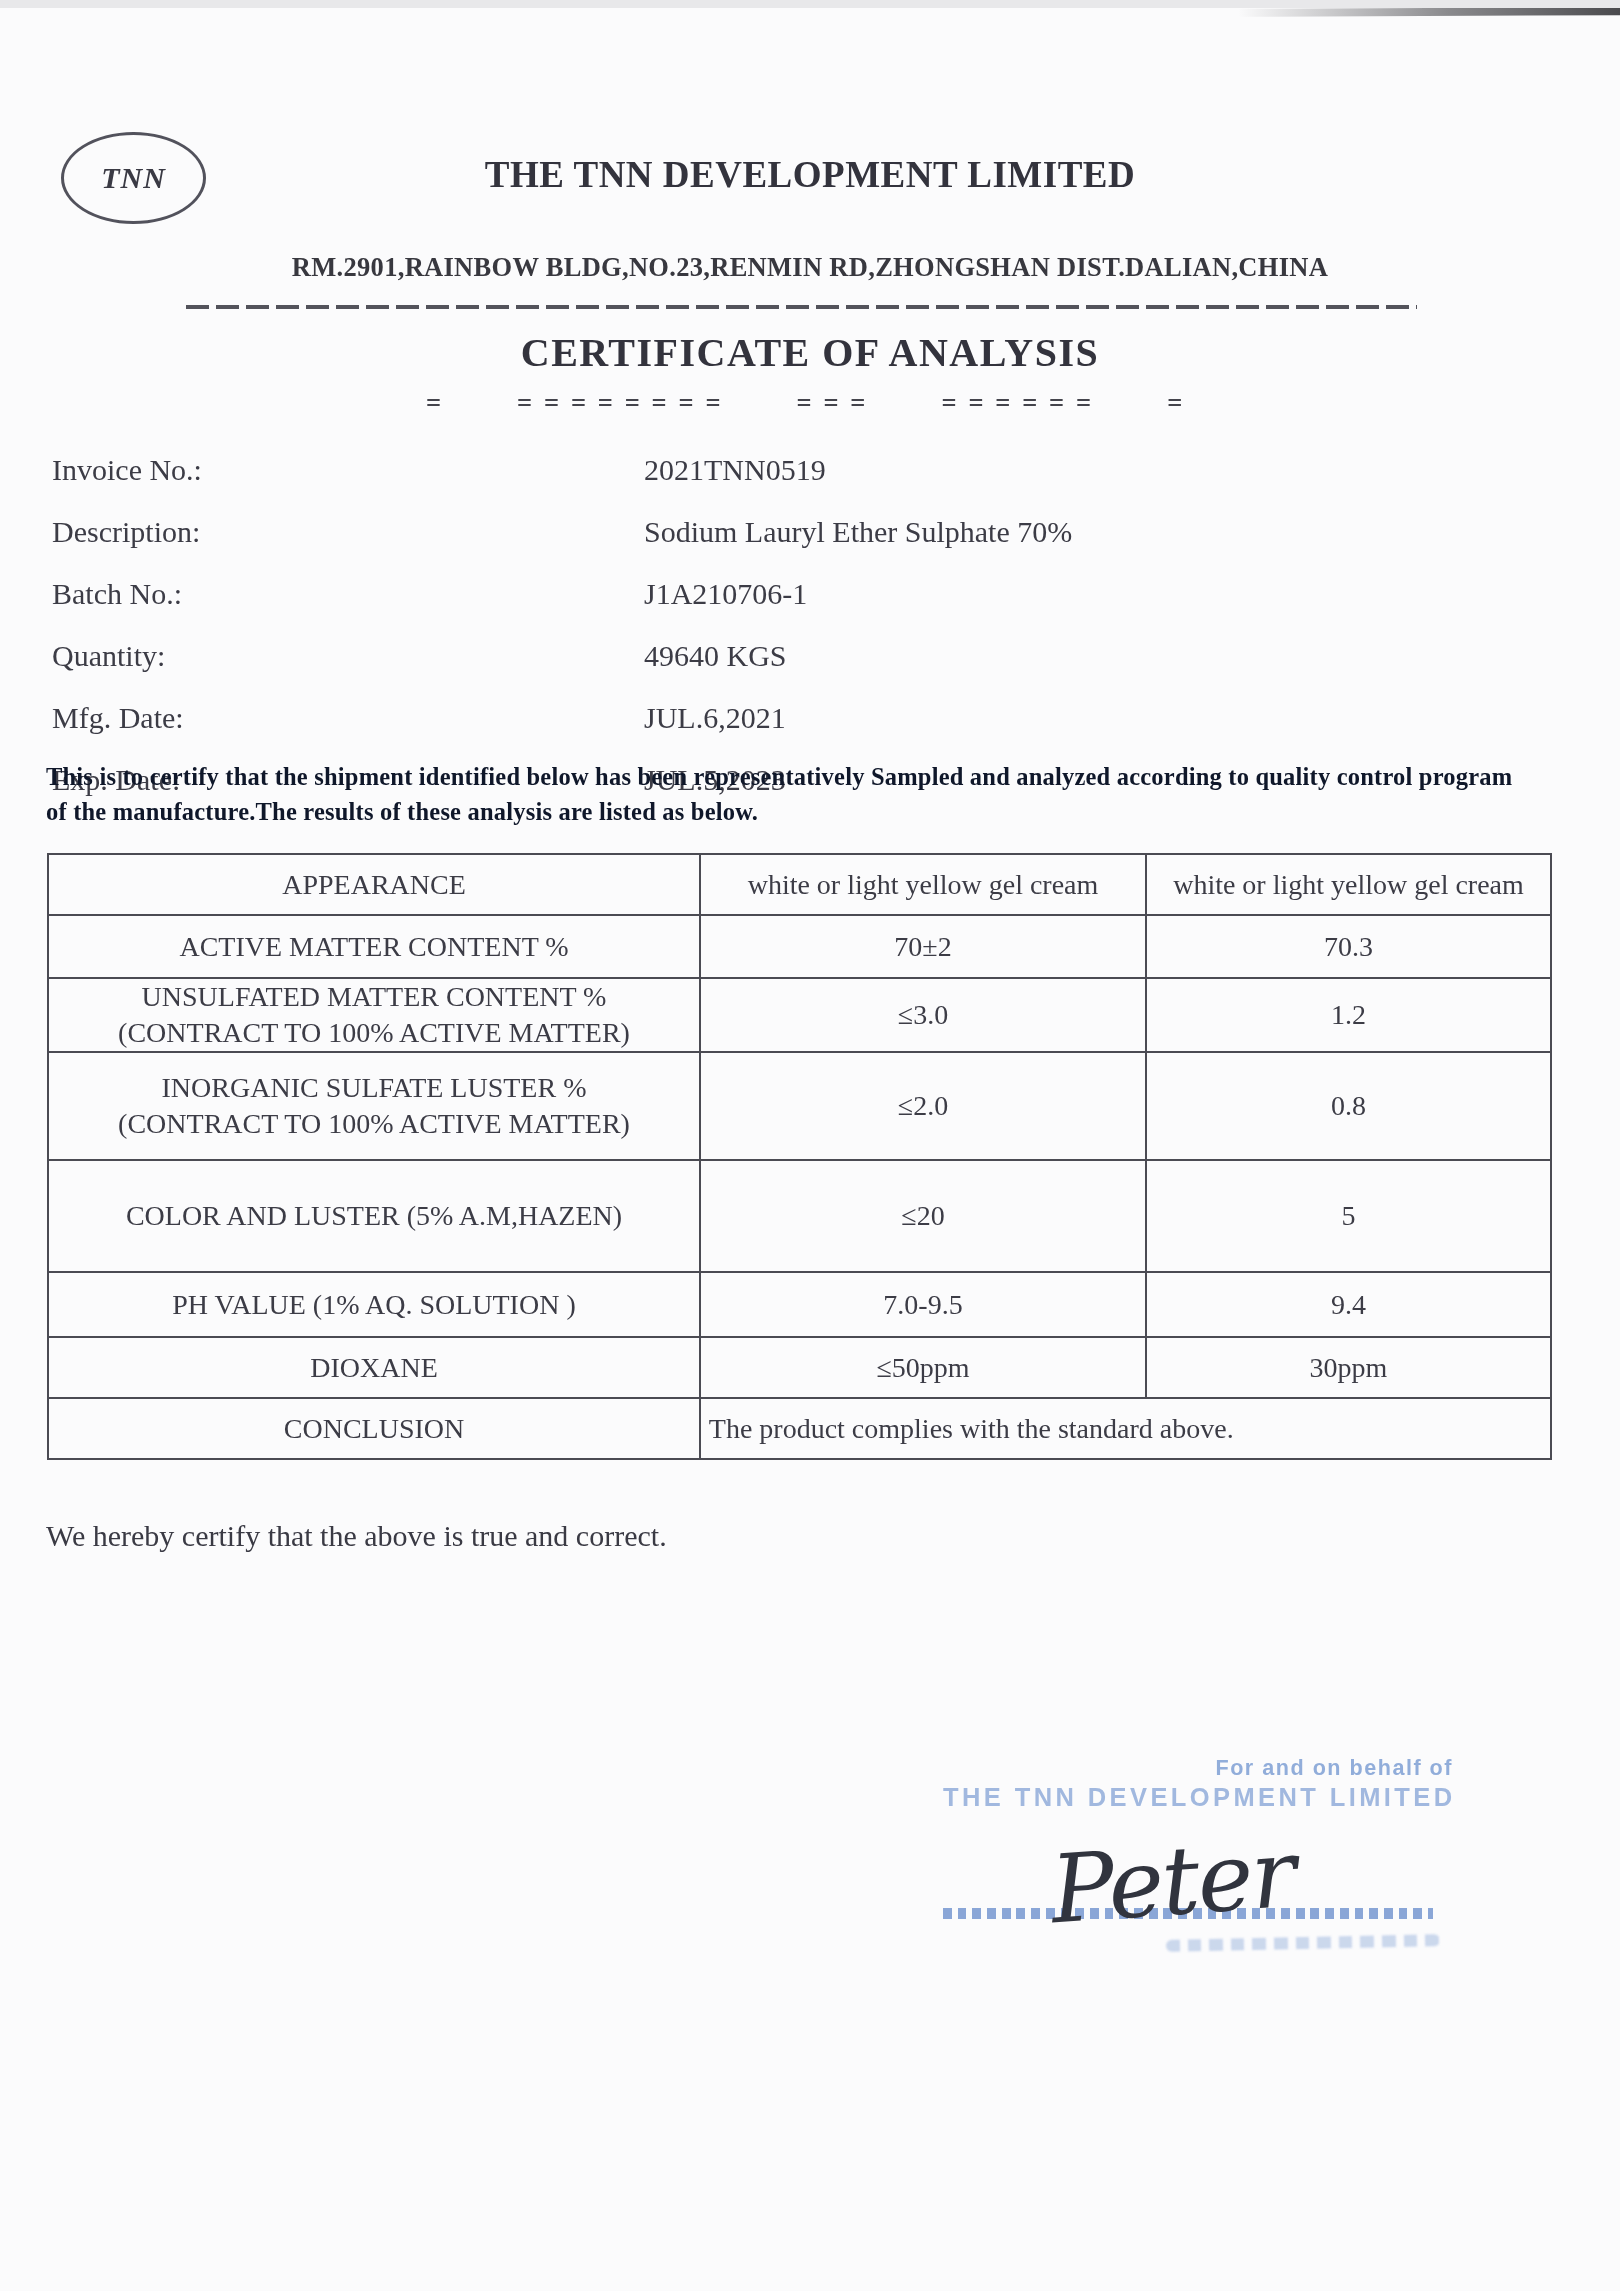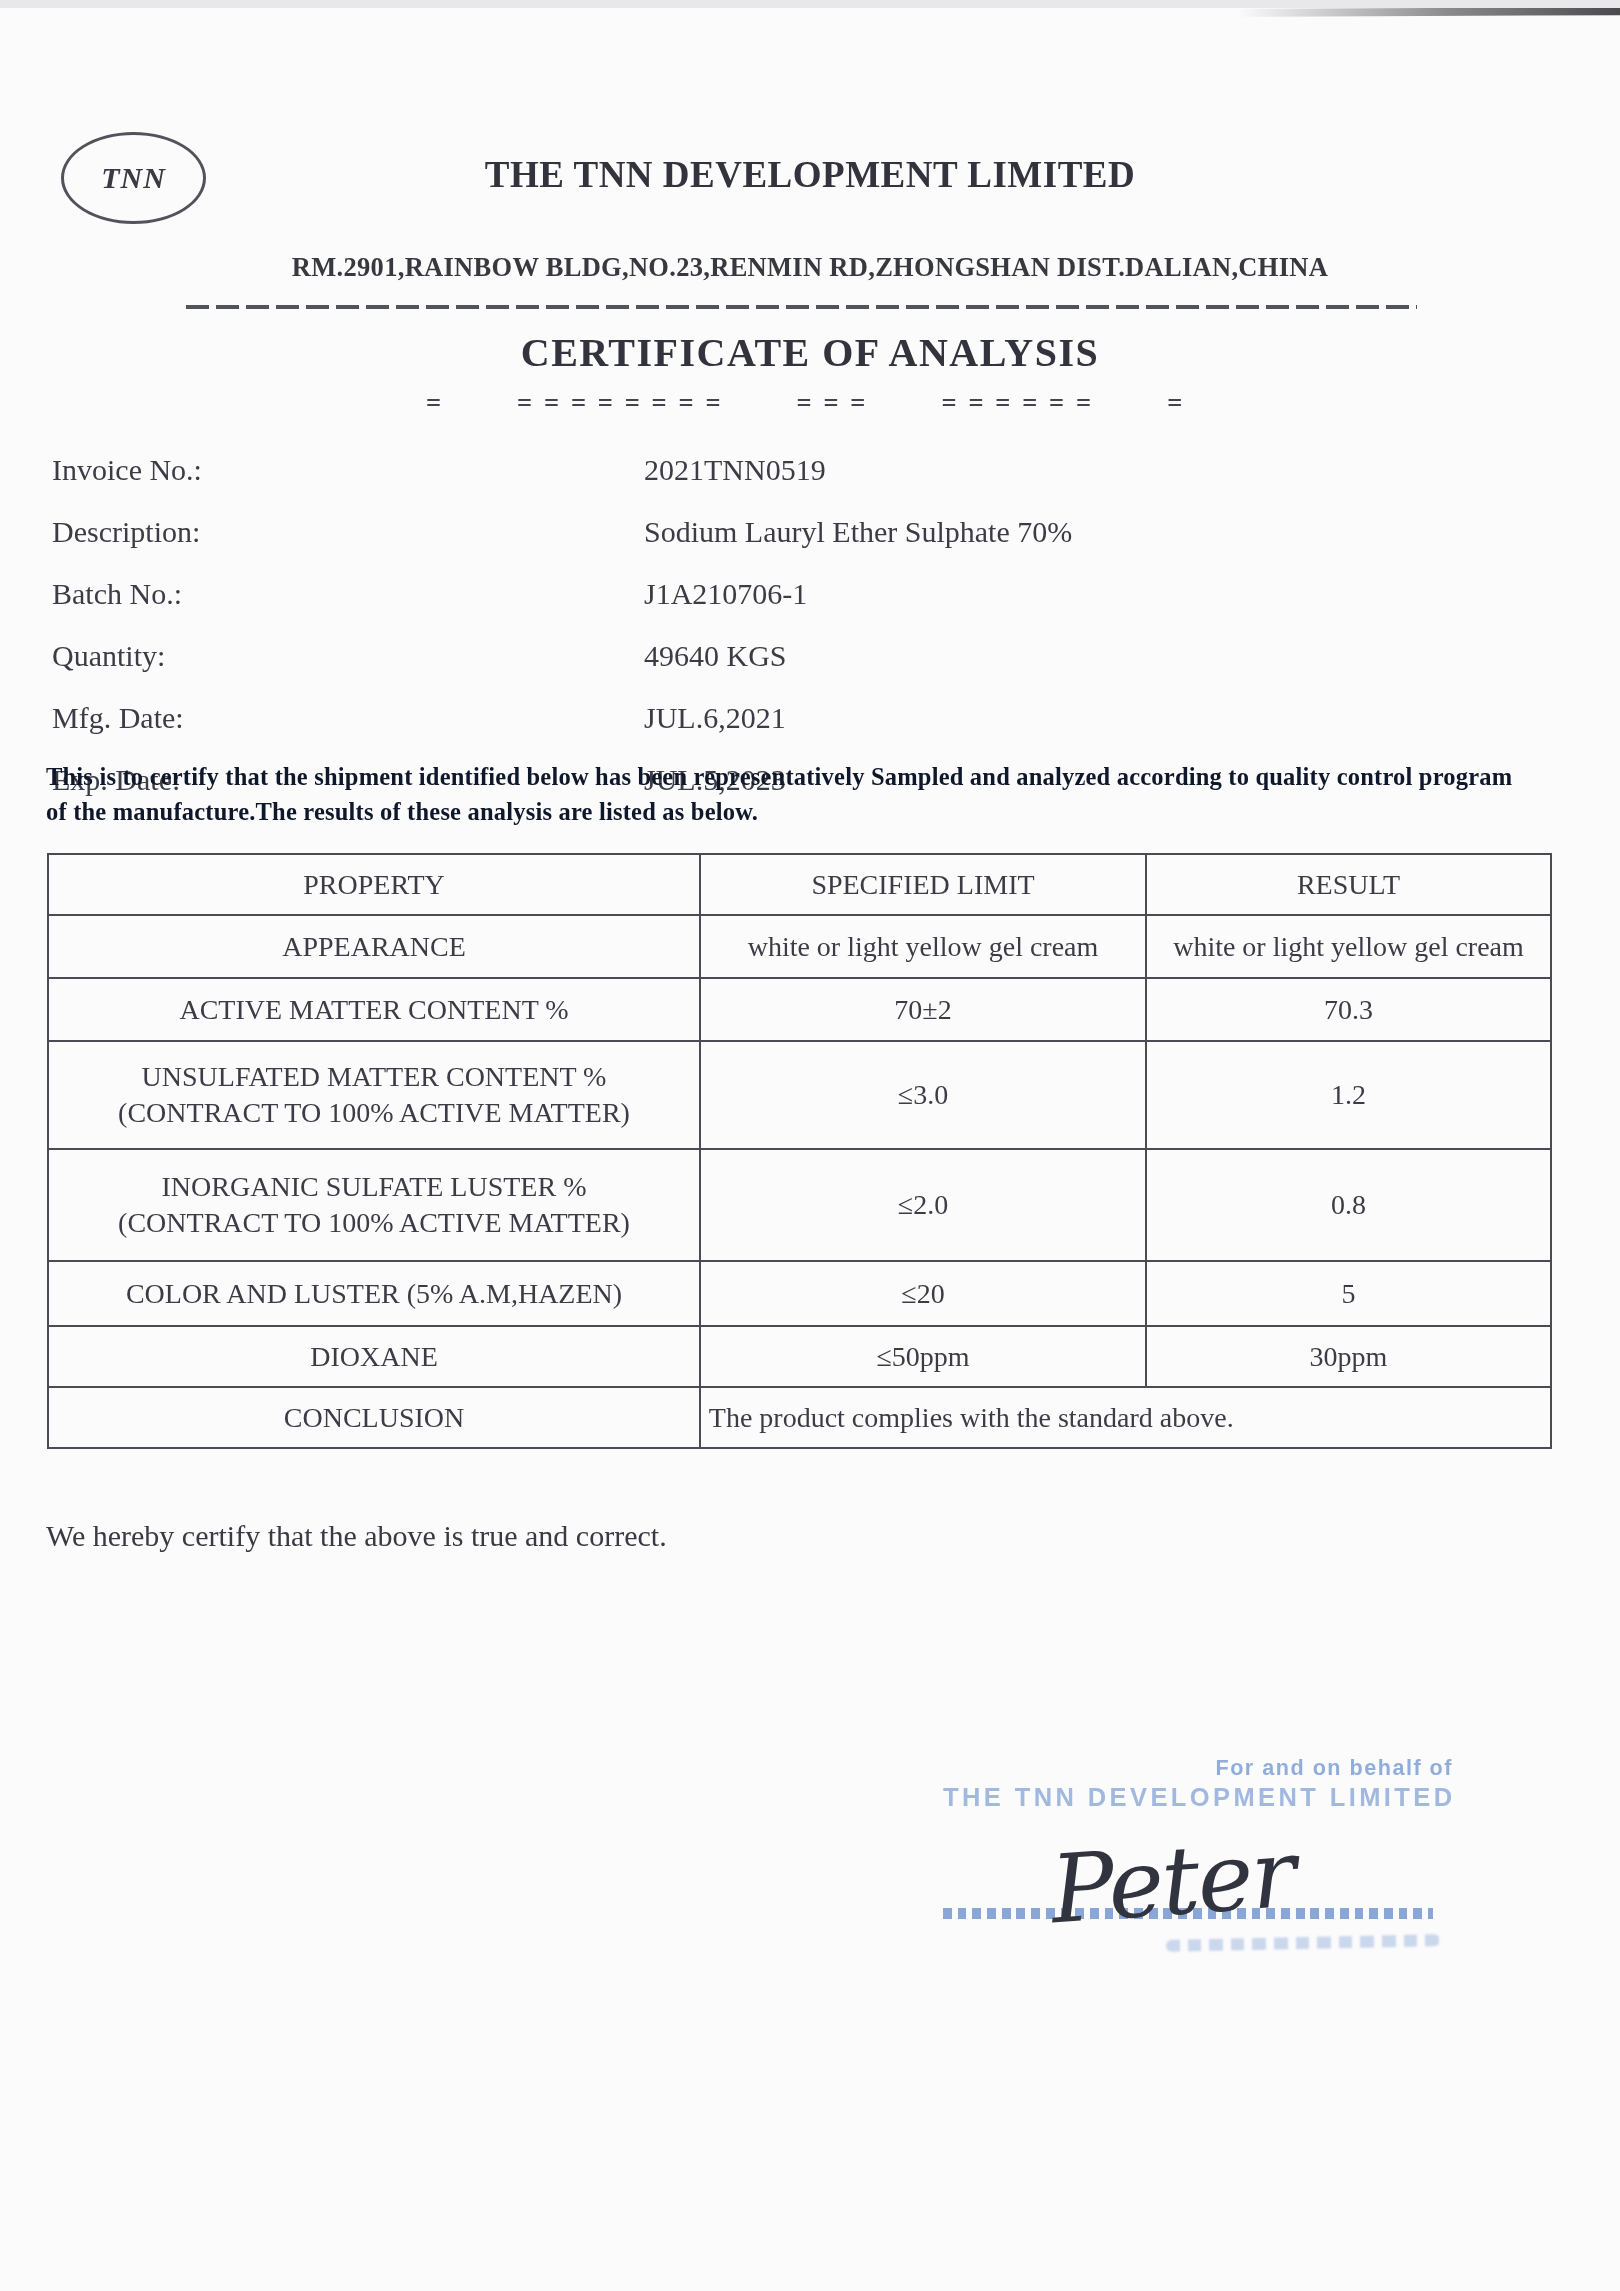--- a/index.html
+++ b/index.html
@@ -155,25 +155,20 @@
     <span class="prop-line">of the manufacture.The results of these analysis are listed as below.</span>
   </div>
 
   <table class="coa">
     <colgroup>
         <col class="c1">
         <col class="c2">
         <col class="c3">
       </colgroup>
     <tbody>
-        <tr>
-      <th>PROPERTY</th>
-      <th>SPECIFIED LIMIT</th>
-      <th>RESULT</th>
-    </tr>
     <tr>
       <td>APPEARANCE</td>
       <td>white or light yellow gel cream</td>
       <td>white or light yellow gel cream</td>
     </tr>
     <tr>
       <td>ACTIVE MATTER CONTENT %</td>
       <td>70±2</td>
       <td>70.3</td>
     </tr>
@@ -192,20 +187,25 @@
       </td>
       <td>≤2.0</td>
       <td>0.8</td>
     </tr>
     <tr>
       <td>COLOR AND LUSTER (5% A.M,HAZEN)</td>
       <td>≤20</td>
       <td>5</td>
     </tr>
     <tr>
+      <td>PH VALUE (1% AQ. SOLUTION )</td>
+      <td>7.0-9.5</td>
+      <td>9.4</td>
+    </tr>
+    <tr>
       <td>DIOXANE</td>
       <td>≤50ppm</td>
       <td>30ppm</td>
     </tr>
     <tr>
       <td>CONCLUSION</td>
       <td class="left" colspan="2">The product complies with the standard above.</td>
     </tr>
   </tbody>
     </table>

